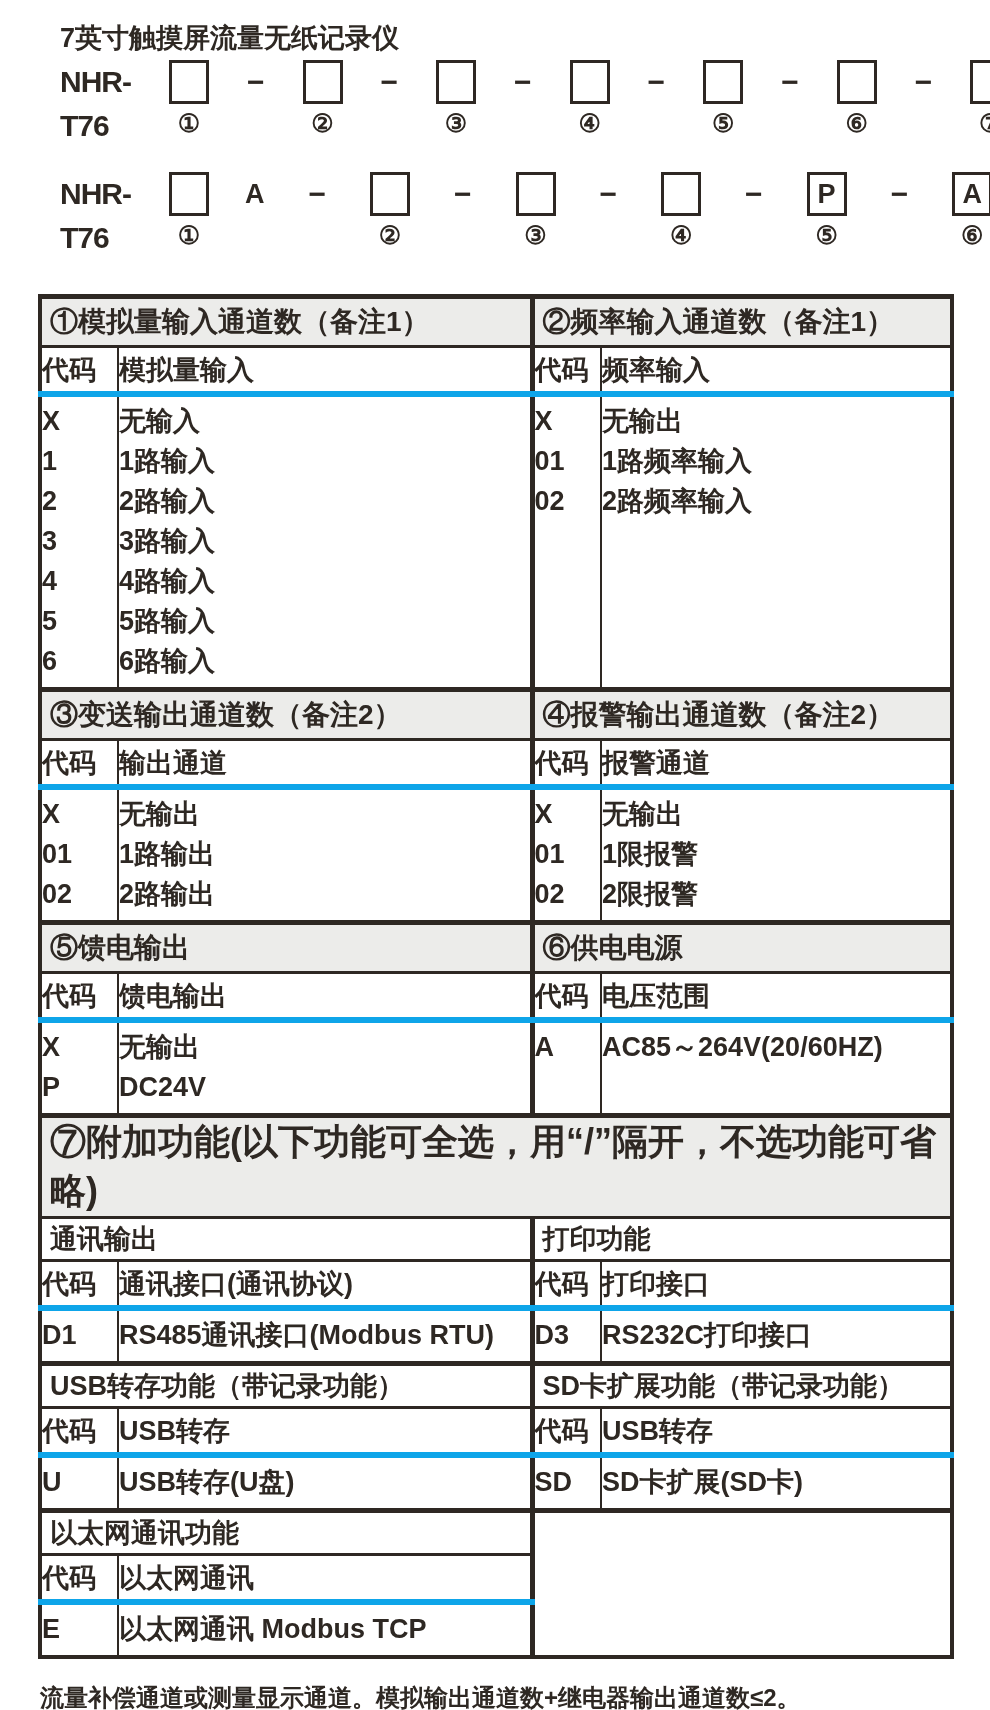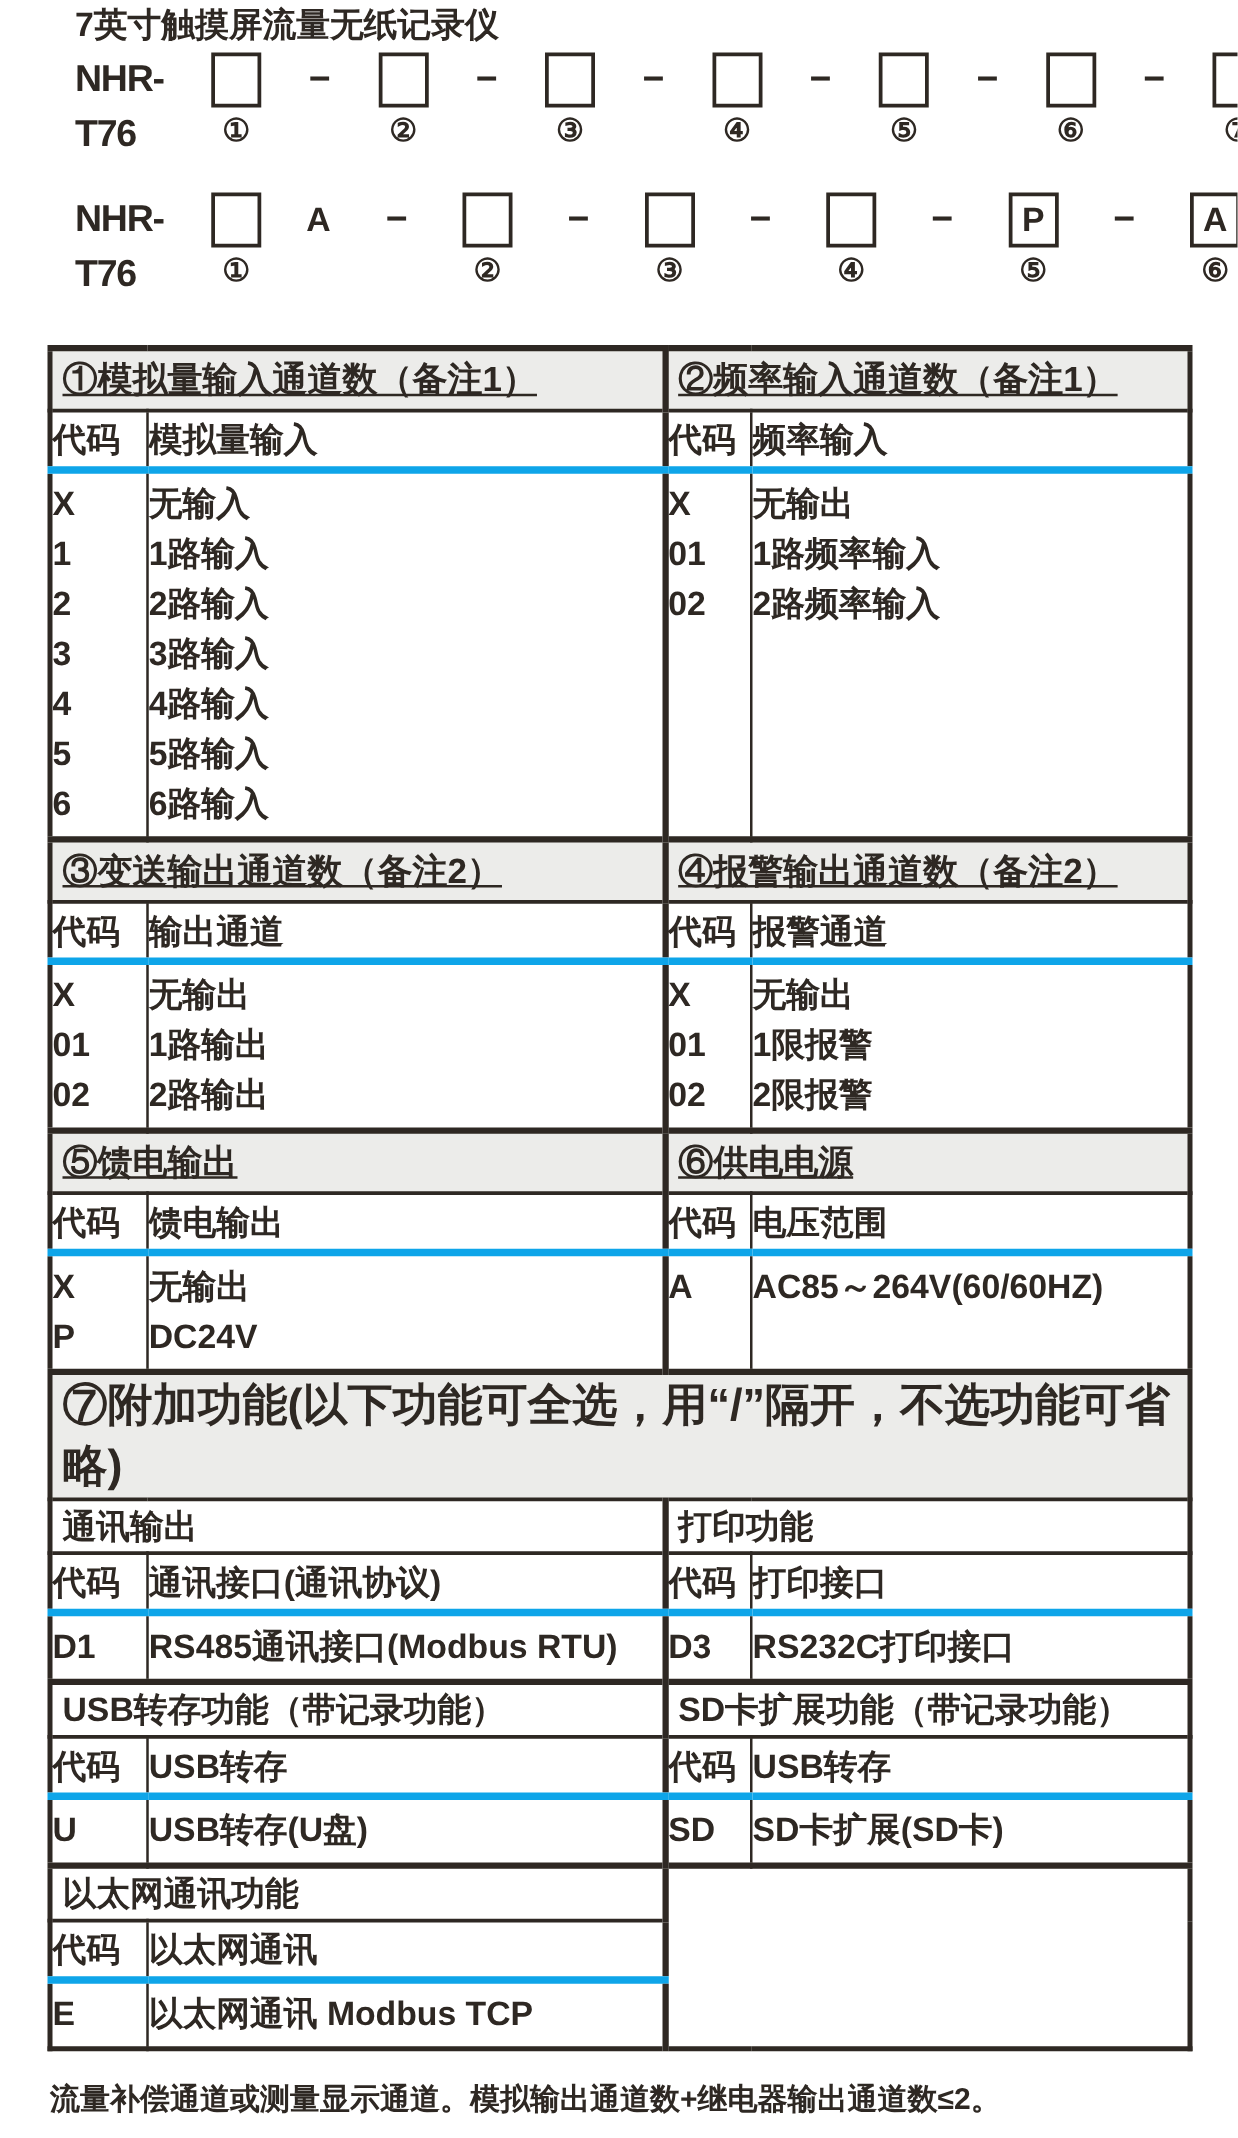--- a/index.html
+++ b/index.html
@@ -1,19 +1,19 @@
 <!DOCTYPE html>
 <html><head>
 <meta charset="utf-8">
 <style>
   html,body{margin:0;padding:0;background:#fff;}
   .page{
     width:990px;height:1710px;box-sizing:border-box;
     background:#ffffff;color:#2e2823;
-    padding:2px 0 0 38px;
+    padding:20px 0 0 38px;
     font-family:"Liberation Sans",sans-serif;
     font-weight:700;
     position:relative;
   }
   
   .d-title{font-size:27px;line-height:32px;margin:2px 0 6px 22px;}
   .model-line{display:flex;align-items:flex-start;margin-left:22px;gap:31px;}
   .mprefix{font-size:30px;line-height:44px;letter-spacing:-1px;margin-right:7px;}
   .slot{display:flex;flex-direction:column;align-items:center;}
   .mbox{
@@ -31,21 +31,20 @@
   table.spec{
     border-collapse:collapse;table-layout:fixed;
     width:912px;margin-top:34px;
     border:4px solid #2e2823;
   }
   table.spec td{padding:0;border-color:#2e2823;font-size:27px;}
   tr.sec td{
     background:#ececea;font-size:28px;height:46px;
     border-top:5px solid #2e2823;border-bottom:3px solid #2e2823;
     padding-left:8px;
-    text-decoration:underline;
   }
   tr.sec7 td{
     background:#ececea;font-size:36px;height:58px;
     border-top:5px solid #2e2823;border-bottom:3px solid #2e2823;
     padding-left:8px;
   }
   tr.sub td{height:43px;border-bottom:6px solid #0ea5e9;margin-top:36px;}
   tr.title-row td{
     height:40px;border-top:5px solid #2e2823;border-bottom:3px solid #2e2823;
     padding-left:8px;
@@ -248,21 +247,21 @@
             <div class="bl">P</div>
       </td>
       <td class="descL">
         <div class="bl">无输出</div>
             <div class="bl">DC24V</div>
       </td>
       <td class="code">
         <div class="bl">A</div>
       </td>
       <td class="descR">
-        <div class="bl">AC85～264V(60/60HZ)</div>
+        <div class="bl">AC85～264V(20/60HZ)</div>
       </td>
     </tr>
 
     <tr class="sec7">
       <td colspan="4">⑦附加功能(以下功能可全选，用“/”隔开，不选功能可省略)</td>
     </tr>
 
     <tr class="title-row after-sec">
       <td colspan="2" class="left-full">通讯输出</td>
       <td colspan="2">打印功能</td>

